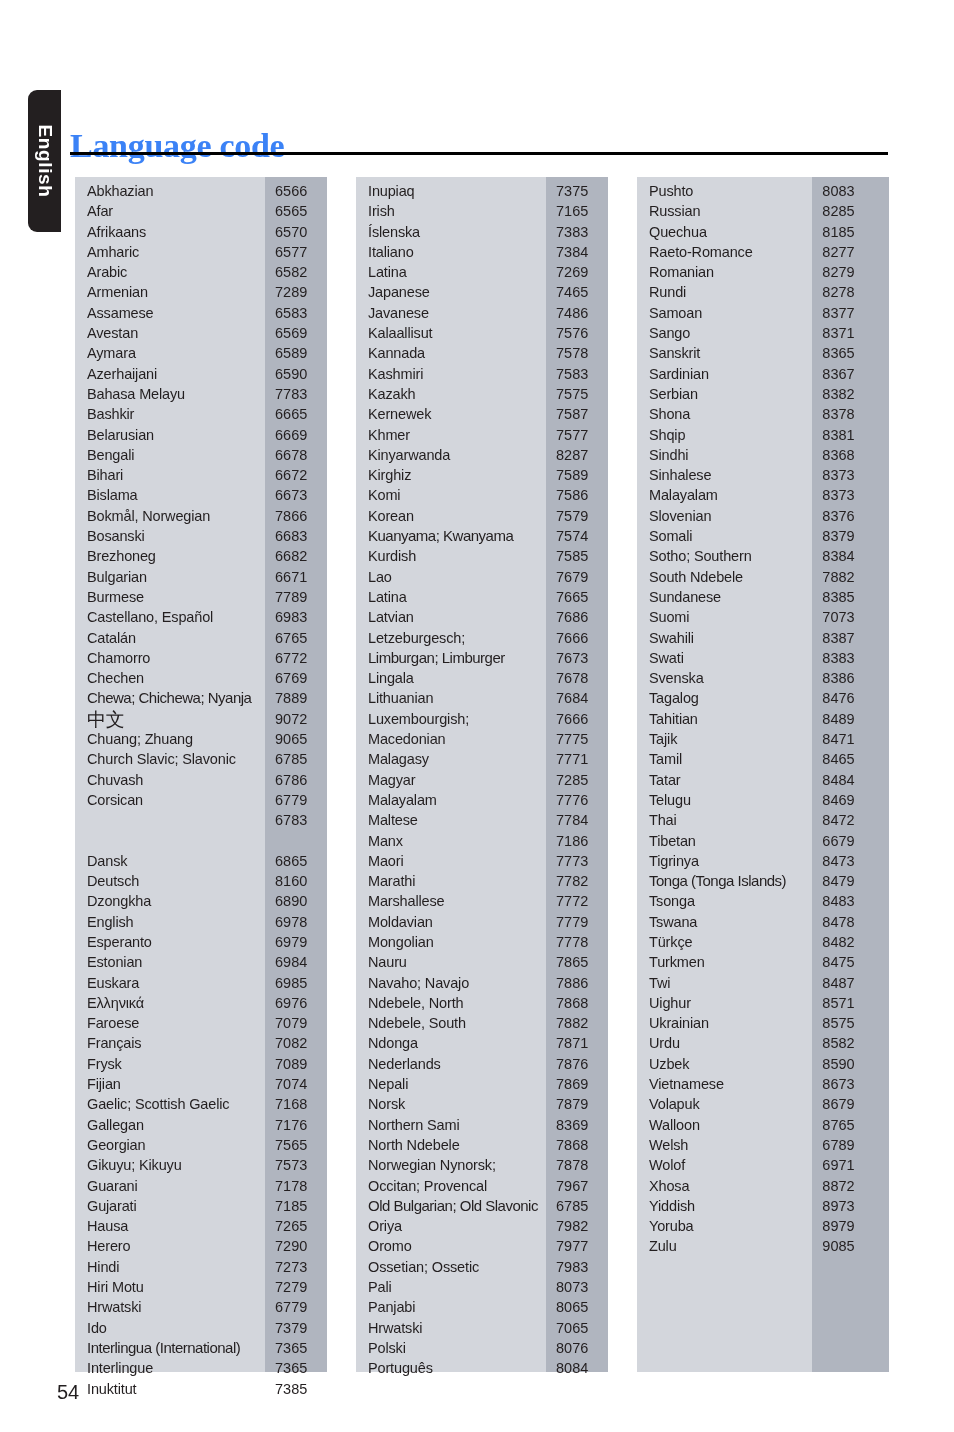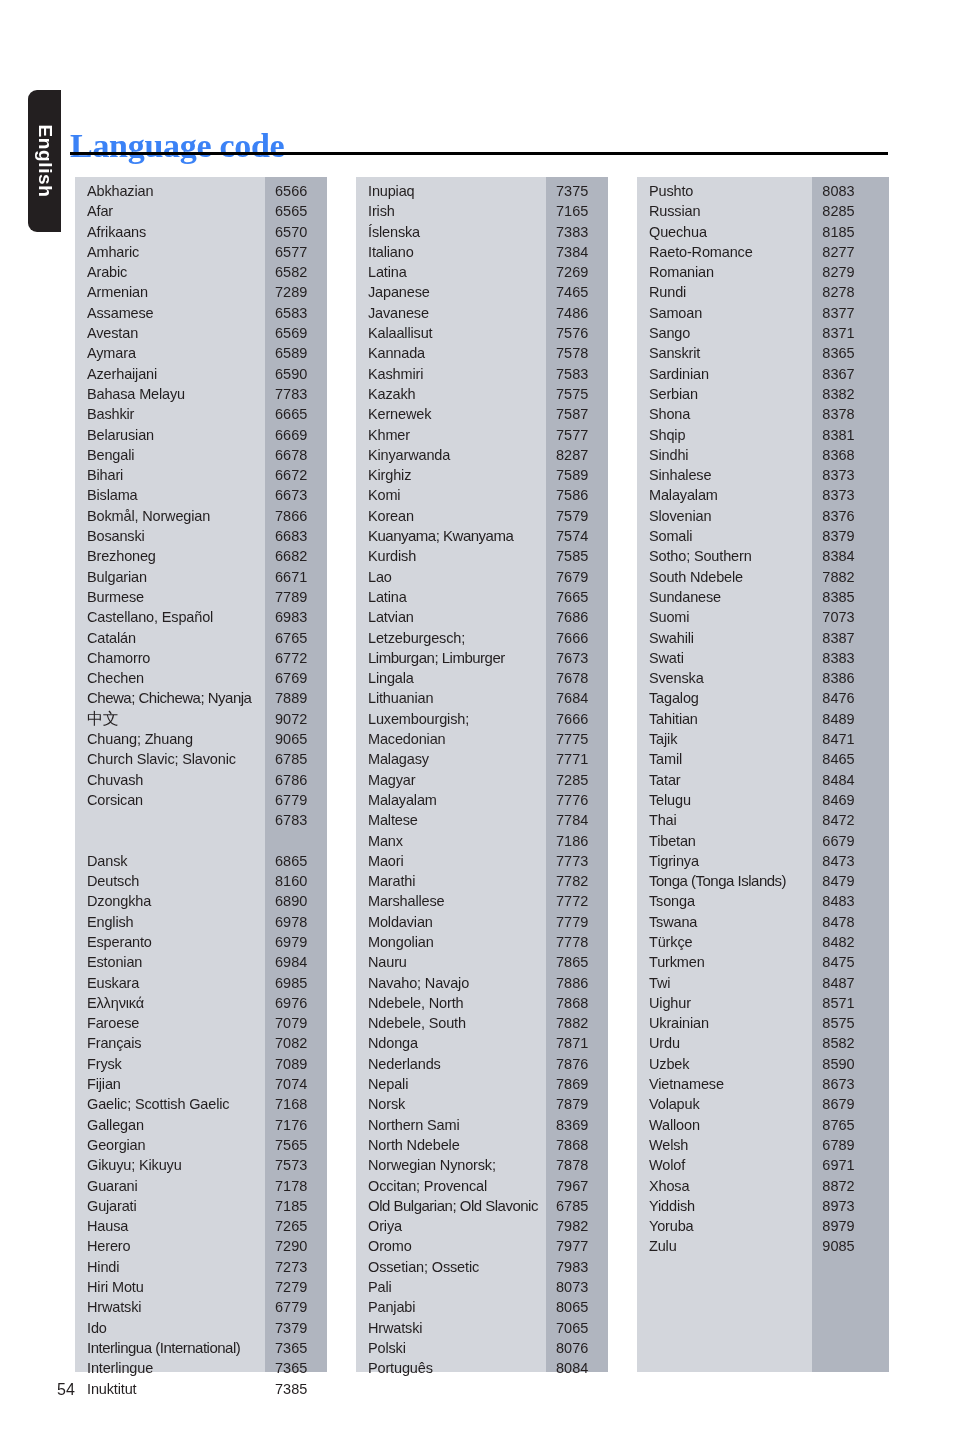--- a/index.html
+++ b/index.html
@@ -111,36 +111,36 @@
   }
   .row-code {
     padding-left: 10px;
     box-sizing: border-box;
   }
   .row-name.tight {
     font-size: 15px;
     letter-spacing: -0.5px;
   }
   .row-name.cjk {
-    font-size: 16px;
+    font-size: 19px;
     font-family: "DejaVu Sans", sans-serif;
   }
   .row-name.blank {
     visibility: hidden;
   }
   .row-code.blank {
     visibility: hidden;
   }
 
   
   #page-number {
     position: absolute;
     left: 57px;
     top: 1381px;
-    font-size: 16px;
+    font-size: 20px;
     color: #231f20;
     font-family: "Liberation Sans", sans-serif;
   }
 </style>
 </head>
 <body>
 
 <div id="page">
 
   <div id="side-tab">

